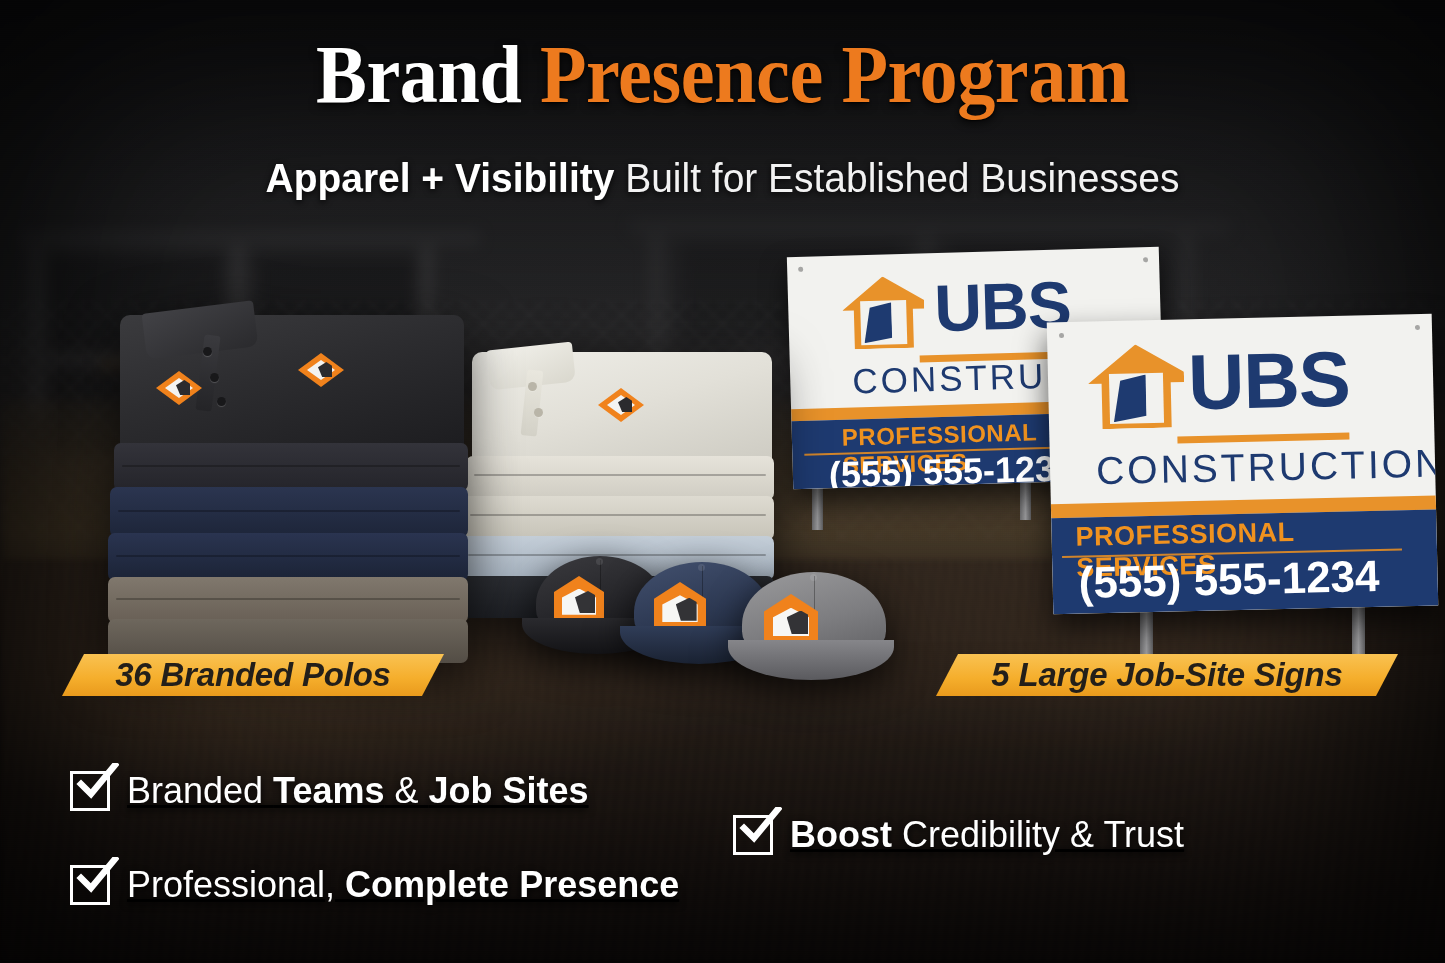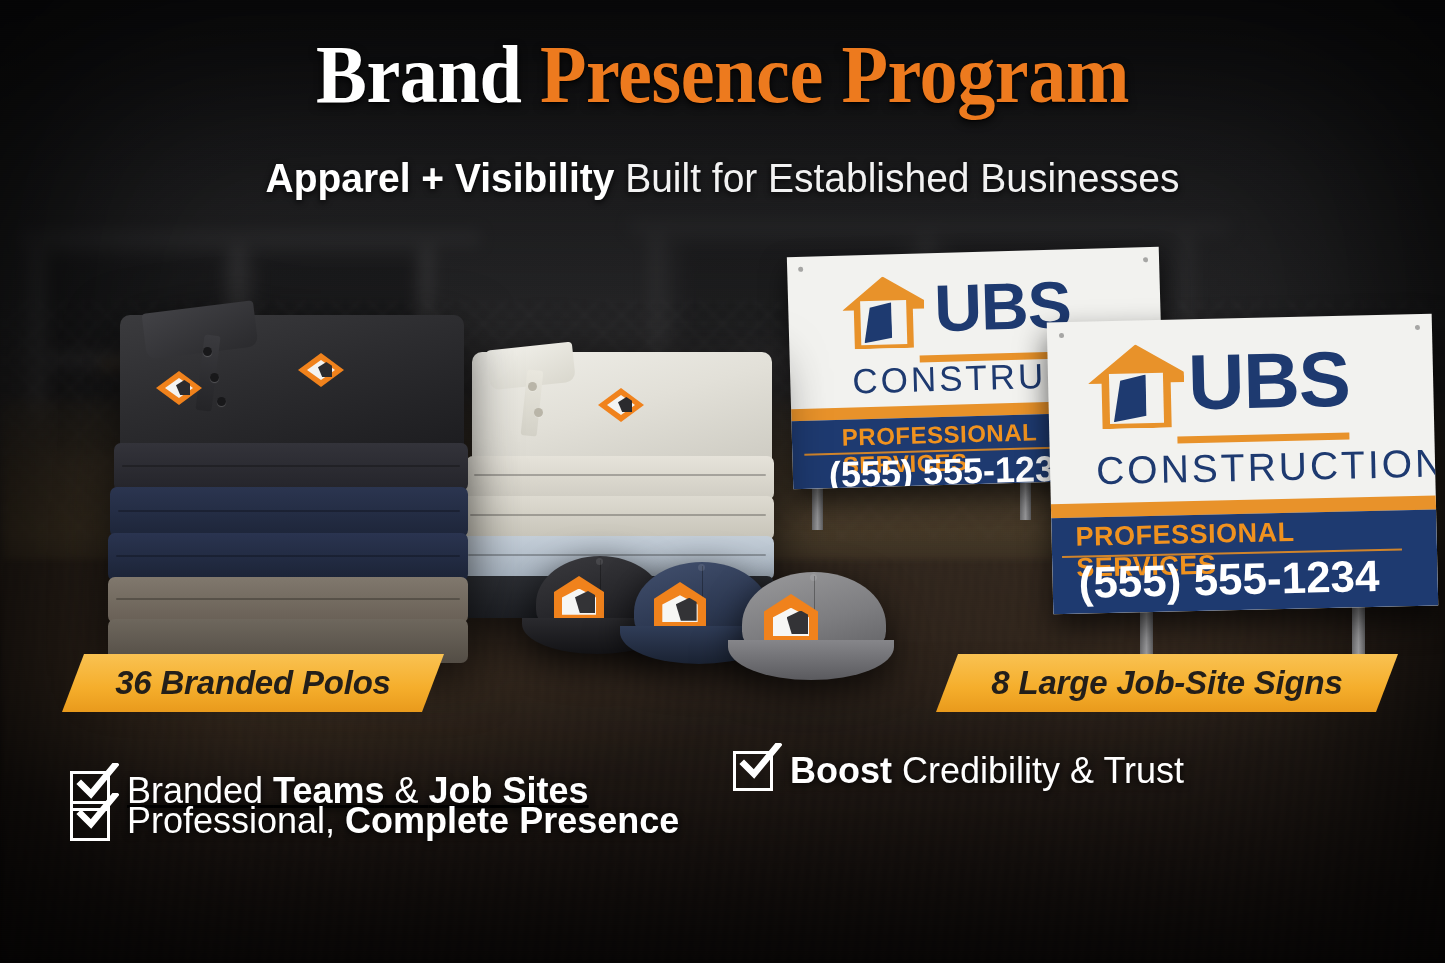--- a/index.html
+++ b/index.html
@@ -137,21 +137,21 @@
   
   .slogo{position:absolute;}
   .slogo .roof{position:absolute;inset:0;background:#E8922A;
     clip-path:polygon(50% 0,100% 34%,100% 46%,86% 46%,86% 100%,14% 100%,14% 46%,0 46%);}
   .slogo .hole{position:absolute;left:22%;top:34%;width:56%;height:60%;background:#f2f2ef;}
   .slogo .door{position:absolute;left:26%;top:36%;width:34%;height:56%;background:#1E3A70;
     clip-path:polygon(22% 12%,100% 0,100% 88%,0 100%);}
 
   
   .badge{
-    position:absolute;height:58px;background:linear-gradient(180deg,#F9C252 0%,#F5AE2C 58%,#E99A1C 100%);
+    position:absolute;height:42px;background:linear-gradient(180deg,#F9C252 0%,#F5AE2C 58%,#E99A1C 100%);
     clip-path:polygon(22px 0,100% 0,calc(100% - 22px) 100%,0 100%);
     box-shadow:0 7px 16px rgba(0,0,0,.55);
     display:flex;align-items:center;justify-content:center;text-align:center;
   }
   .badge span{
     font-size:33px;font-weight:700;font-style:italic;color:#231F1A;
     white-space:nowrap;letter-spacing:-.2px;
   }
 
   
@@ -382,42 +382,42 @@
       <div class="roof"></div>
         <div class="cut"></div>
         <div class="pan"></div>
     </div>
   </div>
 
   <div class="badge" style="left:62px;top:654px;width:382px;">
     <span>36 Branded Polos</span>
   </div>
   <div class="badge" style="left:936px;top:654px;width:462px;">
-    <span>8 Large Job-Site Signs</span>
+    <span>5 Large Job-Site Signs</span>
   </div>
 
   <div class="check-row" style="left:70px;top:770px;text-decoration:underline;">
     <span class="cbox">
       <svg class="cmark" viewBox="0 0 44 40" fill="none">
         <path d="M6 21 L16 31 L40 2" stroke="#ffffff" stroke-width="6.5" stroke-linecap="square" fill="none"></path>
       </svg>
     </span>
     <span class="check-txt"><span class="r">Branded </span><span class="b">Teams</span><span class="r"> &amp; </span><span class="b">Job Sites</span></span>
   </div>
 
-  <div class="check-row" style="left:733px;top:750px;">
+  <div class="check-row" style="left:733px;top:814px;text-decoration:underline;">
     <span class="cbox">
       <svg class="cmark" viewBox="0 0 44 40" fill="none">
         <path d="M6 21 L16 31 L40 2" stroke="#ffffff" stroke-width="6.5" stroke-linecap="square" fill="none"></path>
       </svg>
     </span>
     <span class="check-txt"><span class="r"></span><span class="b">Boost</span><span class="r"> Credibility &amp; Trust</span><span class="b"></span></span>
   </div>
 
-  <div class="check-row" style="left:70px;top:800px;">
+  <div class="check-row" style="left:70px;top:864px;text-decoration:underline;">
     <span class="cbox">
       <svg class="cmark" viewBox="0 0 44 40" fill="none">
         <path d="M6 21 L16 31 L40 2" stroke="#ffffff" stroke-width="6.5" stroke-linecap="square" fill="none"></path>
       </svg>
     </span>
     <span class="check-txt"><span class="r">Professional, </span><span class="b">Complete Presence</span><span class="r"></span><span class="b"></span></span>
   </div>
 
 
 </div>

